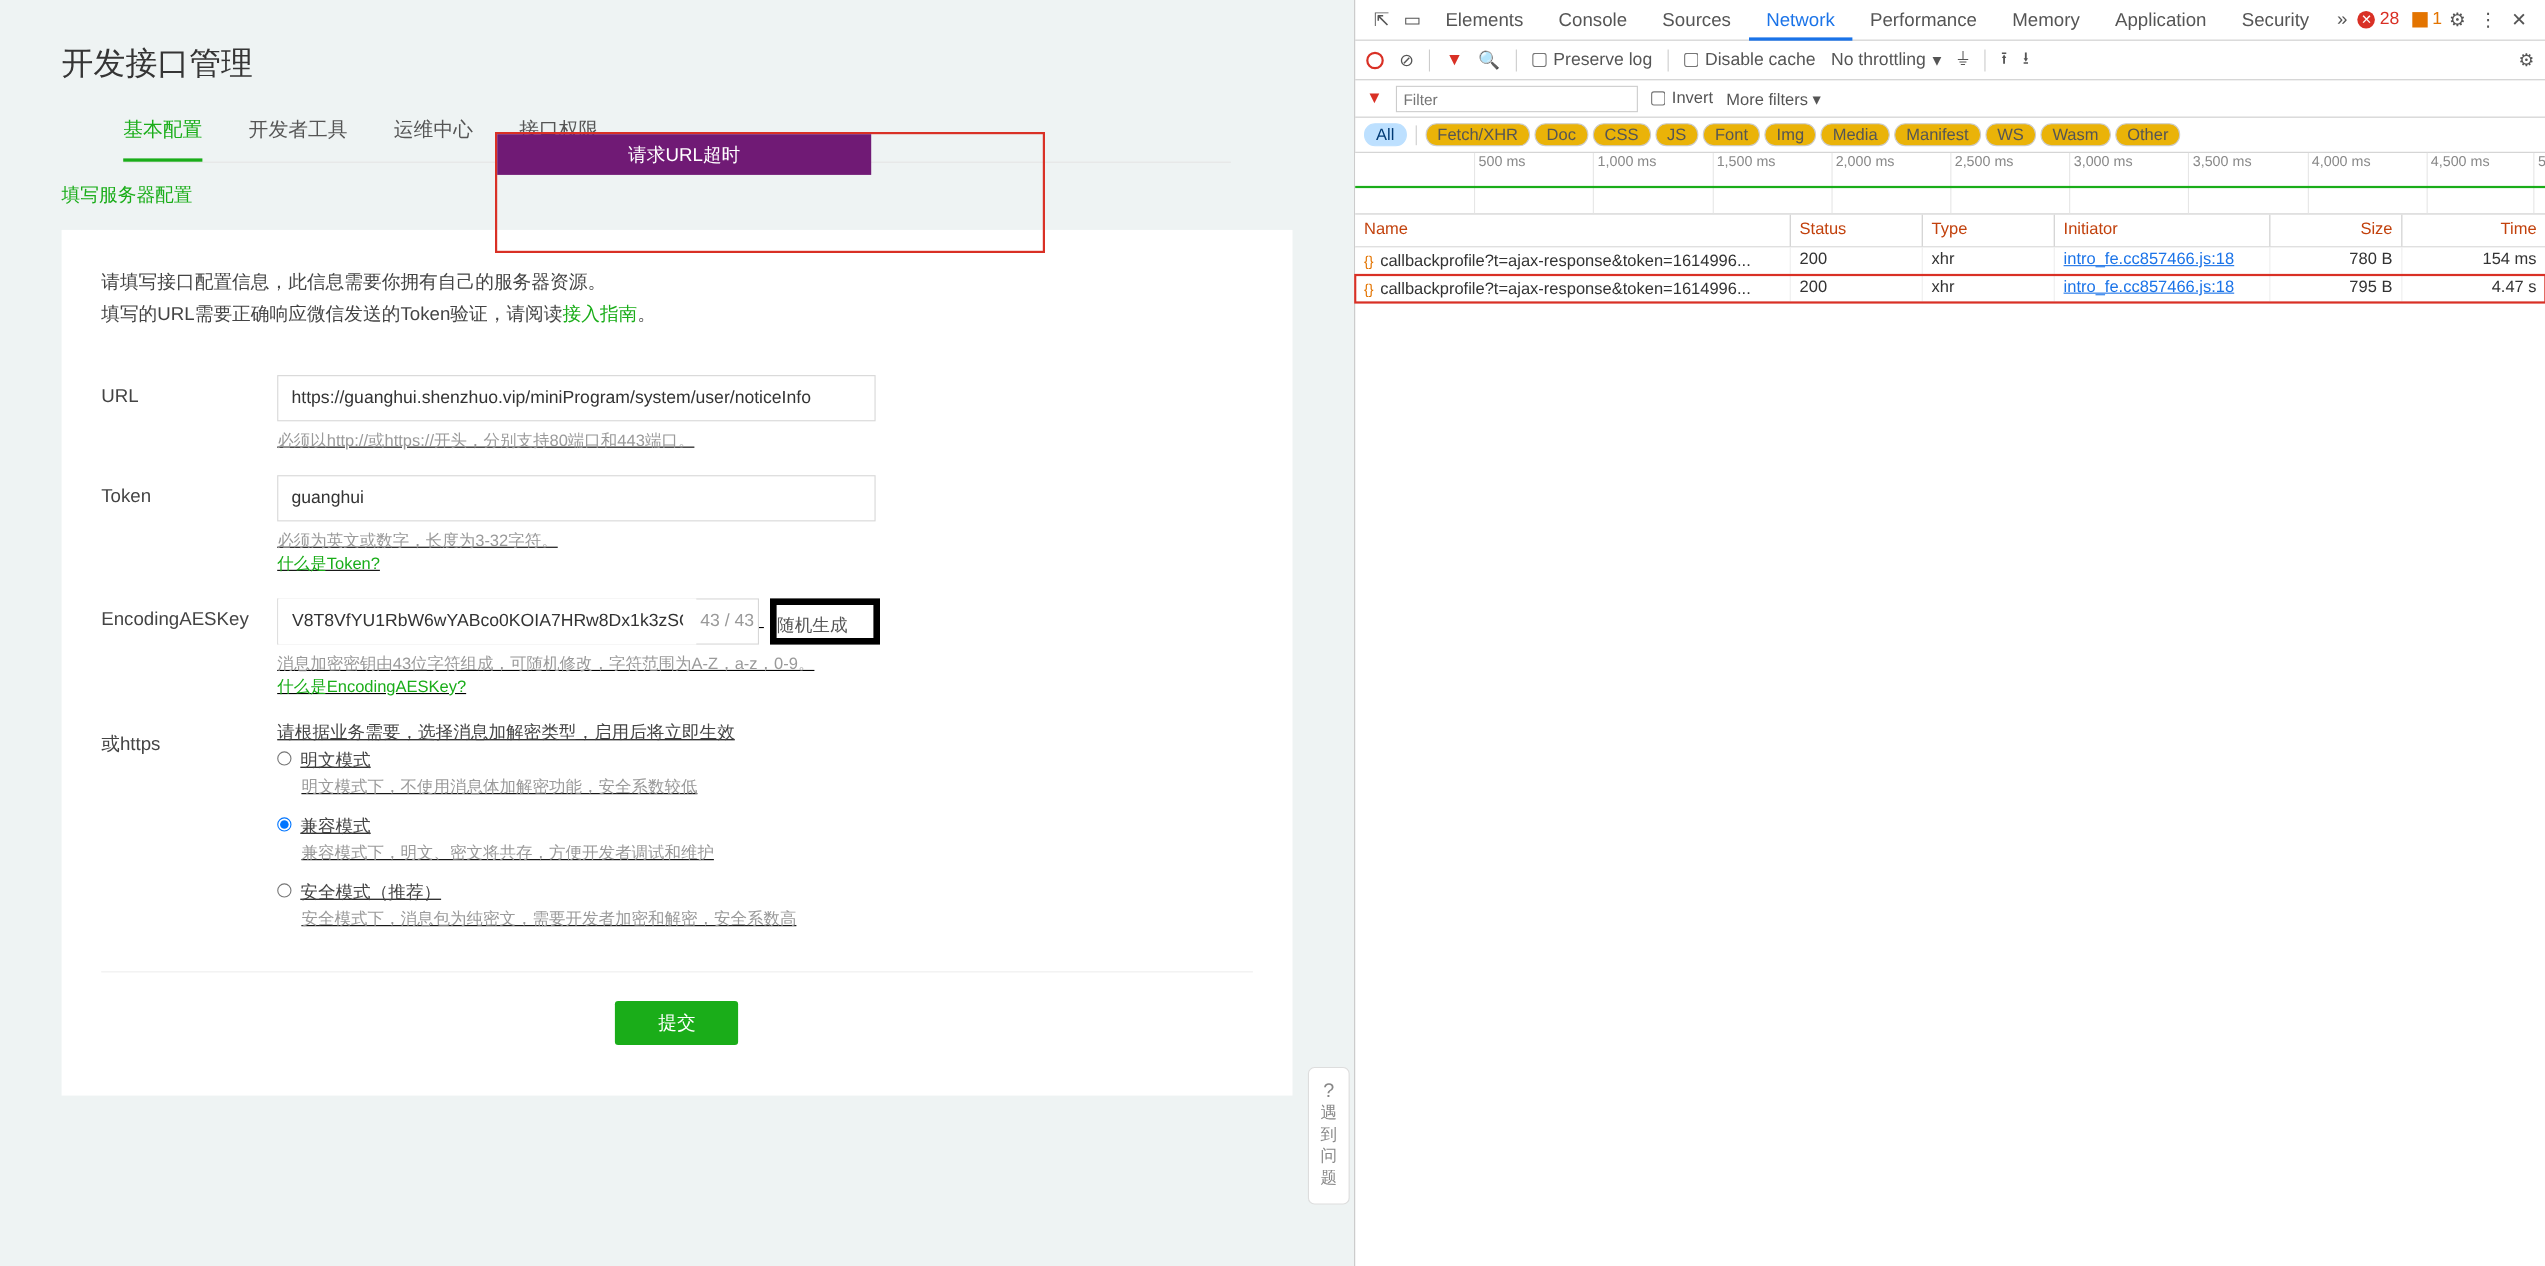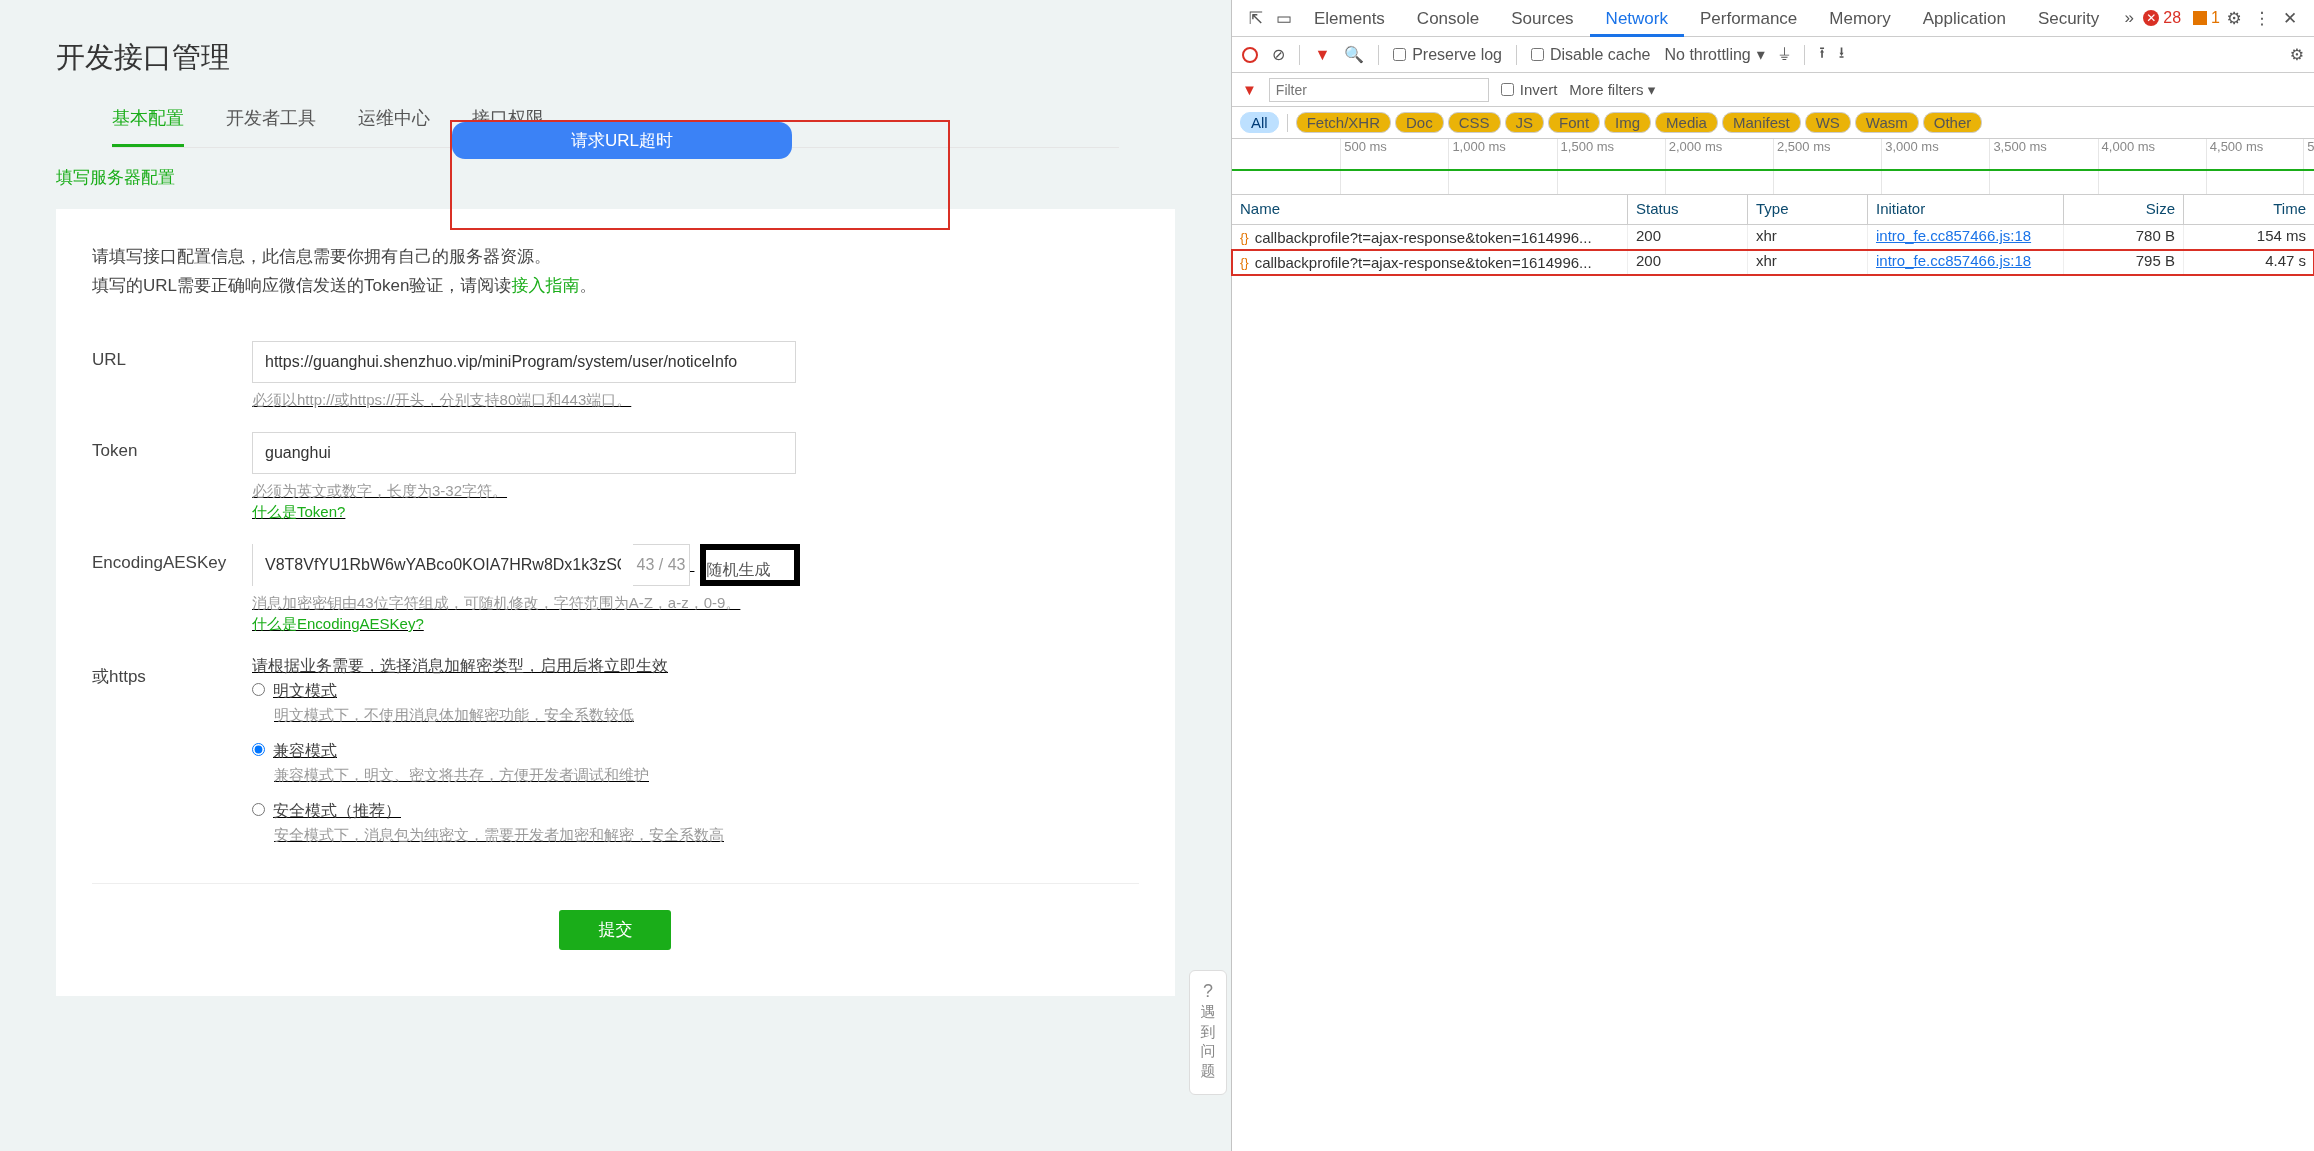--- a/index.html
+++ b/index.html
@@ -5,21 +5,21 @@
 * { margin: 0; padding: 0; box-sizing: border-box; font-family: -apple-system, "Segoe UI", "Microsoft YaHei", sans-serif; }
 body { display: flex; width: 2314px; height: 1151px; background: #eef3f3; overflow: hidden; }
 .left-panel { width: 1246px; height: 1151px; background: #eef3f3; position: relative; }
 .page-header { padding: 38px 56px 0 56px; }
 .page-title { font-size: 29px; color: #353535; font-weight: 500; }
 .tabs { margin-top: 28px; display: flex; gap: 42px; font-size: 18px; color: #555; border-bottom: 1px solid #e5e5e5; margin-left: 56px; margin-right: 56px; }
 .tab { padding-bottom: 14px; cursor: pointer; }
 .tab.active { color: #1aad19; border-bottom: 3px solid #1aad19; font-weight: 500; }
 .sub-link { color: #1aad19; font-size: 17px; margin: 18px 0 0 56px; display: inline-block; }
 .toast-box { position: absolute; top: 120px; left: 450px; width: 500px; height: 110px; border: 2px solid #d93025; }
-.toast { background: #3b82f6; color: #fff; text-align: center; padding: 7px 0; font-size: 17px; width: 340px; border-radius: 13px; }
+.toast { background: #701a75; color: #fff; text-align: center; padding: 7px 0; font-size: 17px; width: 340px; }
 .card { background: #fff; margin: 20px 56px 0 56px; padding: 34px 36px 46px 36px; }
 .tip { font-size: 17px; color: #444; line-height: 1.7; }
 .tip a { color: #1aad19; text-decoration: none; }
 .form { margin-top: 40px; }
 .row { display: flex; margin-bottom: 22px; }
 .label { width: 160px; font-size: 17px; color: #444; padding-top: 9px; }
 .field { flex: 1; text-decoration: underline; }
 input.txt { width: 544px; height: 42px; border: 1px solid #d7d7d7; padding: 0 12px; font-size: 16px; color: #333; }
 input.txt.short { width: 410px; }
 .suffix { display: inline-block; width: 56px; text-align: center; color: #999; font-size: 16px; }
@@ -58,21 +58,21 @@
 
 .type-pills { display: flex; align-items: center; height: 32px; border-bottom: 1px solid #ccc; padding: 0 8px; gap: 4px; font-size: 15px; }
 .pill { border: 1px solid #ccc; border-radius: 10px; padding: 1px 10px; cursor: pointer; color: #555; background: #eab308; }
 .pill.active { background: #bde0ff; border-color: #bde0ff; color: #003a75; }
 .pill-sep { width: 1px; height: 18px; background: #ccc; margin: 0 4px; }
 
 .timeline { height: 56px; border-bottom: 1px solid #ccc; position: relative; background: #fff; }
 .t-tick { position: absolute; top: 0; bottom: 0; border-left: 1px solid #e6e6e6; font-size: 13px; color: #888; padding-left: 3px; }
 .t-bar { position: absolute; top: 30px; left: 0; right: 0; height: 2px; background: #1aad19; }
 
-.grid-header { display: flex; height: 30px; border-bottom: 1px solid #ccc; font-size: 15px; color: #0c4a6e; background: #fff; }
+.grid-header { display: flex; height: 30px; border-bottom: 1px solid #ccc; font-size: 15px; color: #c2410c; background: #fff; }
 .grid-header > div { border-right: 1px solid #ccc; padding: 5px 8px; }
 .col-name { width: 396px; }
 .col-status { width: 120px; }
 .col-type { width: 120px; }
 .col-init { width: 196px; }
 .col-size { width: 120px; text-align: left; }
 .col-time { flex: 1; text-align: left; border-right: none !important; }
 
 .grid-row { display: flex; height: 25px; font-size: 15px; color: #333; border-bottom: 1px solid #eee; background: #fff; }
 .grid-row > div { border-right: 1px solid #eee; padding: 2px 8px; white-space: nowrap; overflow: hidden; }

